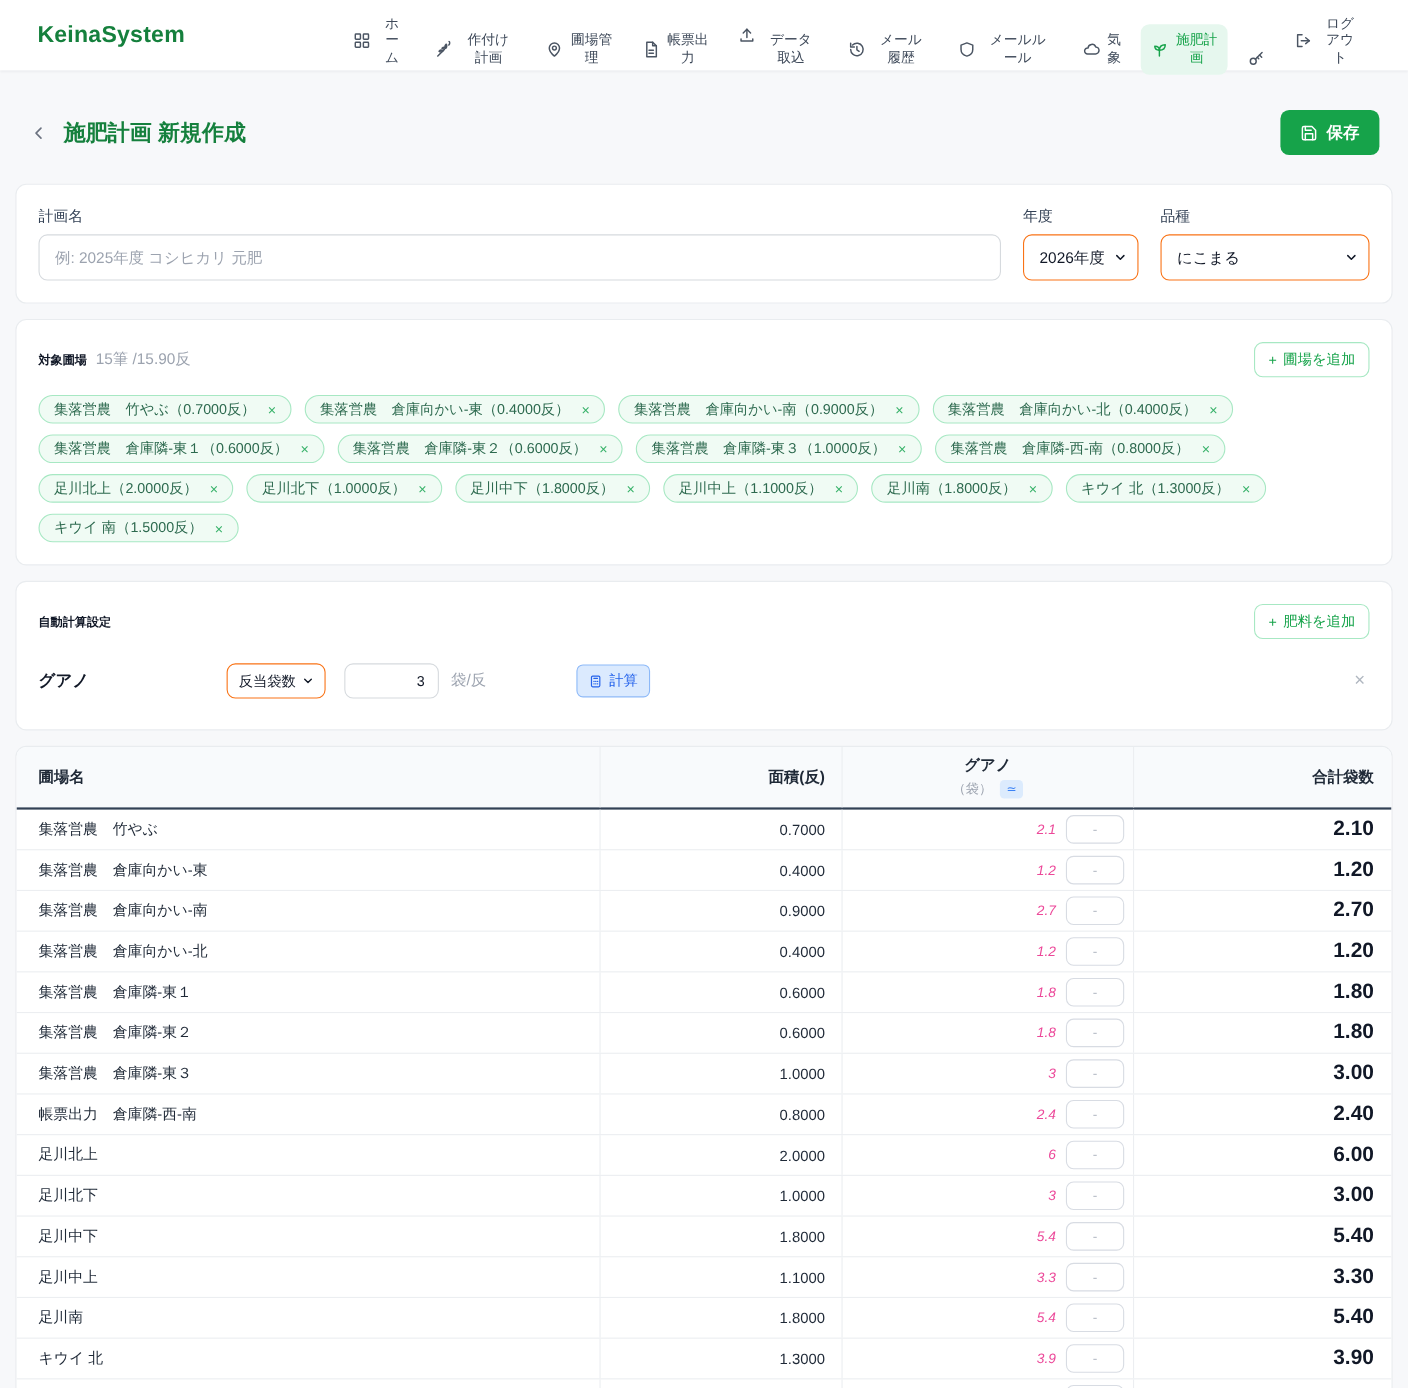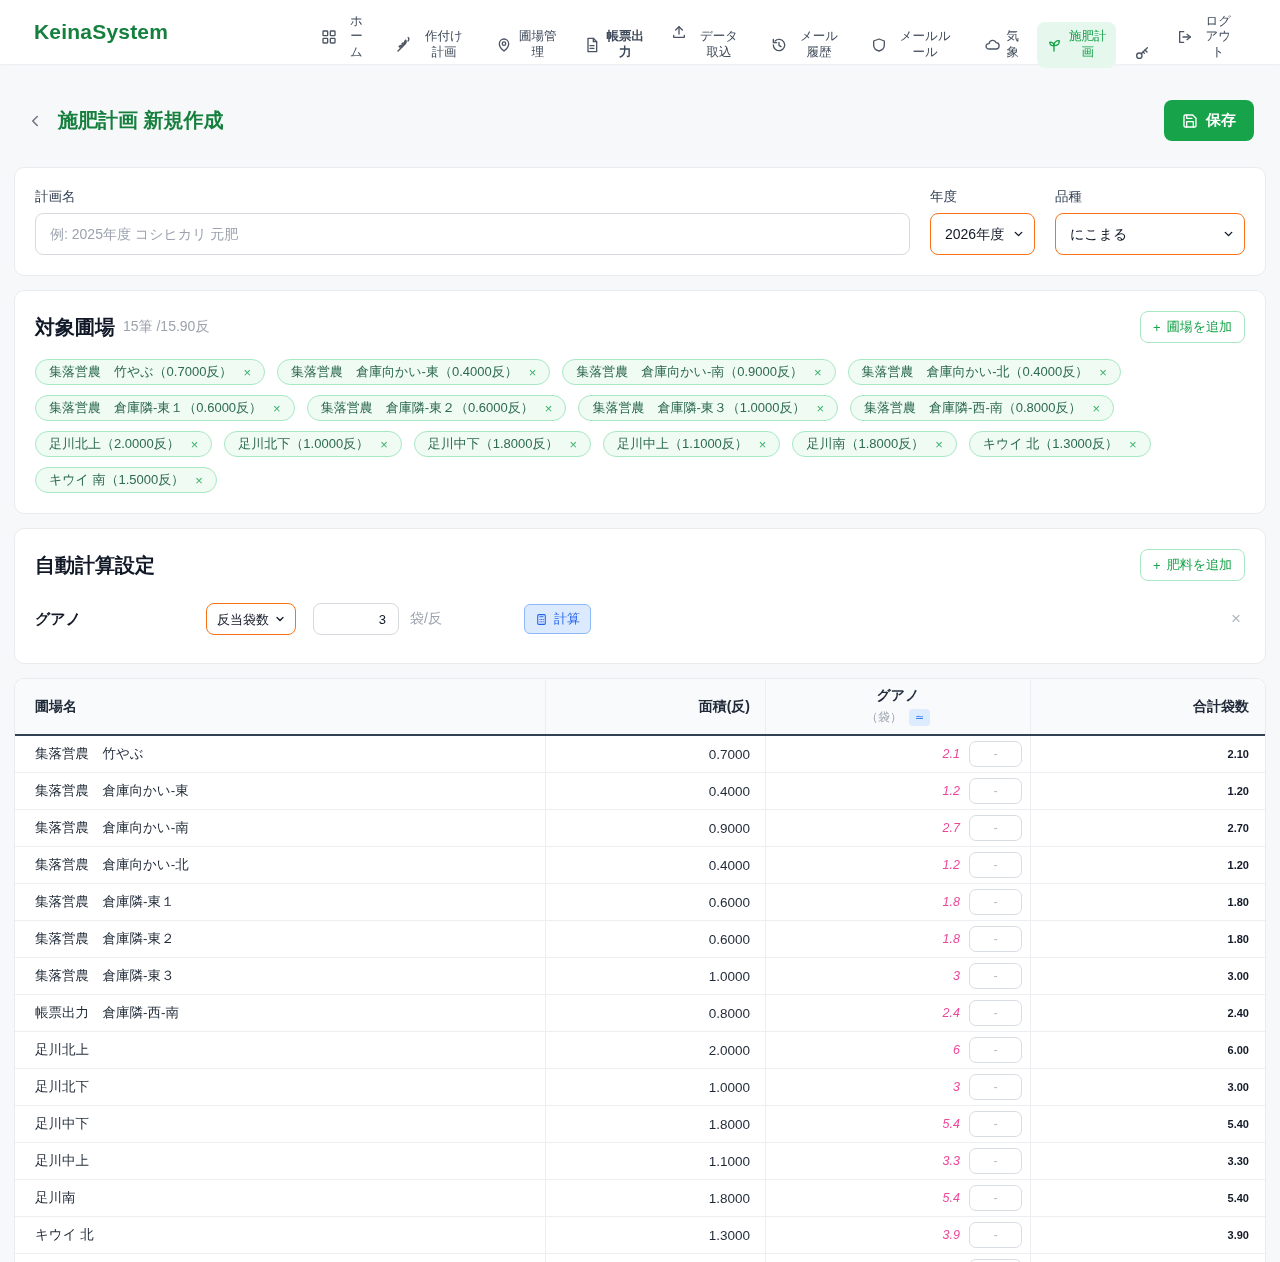--- a/index.html
+++ b/index.html
@@ -22,21 +22,21 @@
     display:flex; align-items:center; gap:7px; padding:7px 9px; border-radius:8px;
     color:#3f4a5a; font-size:12.5px; line-height:1.25; cursor:pointer; white-space:normal;
   }
   .nav-item .nav-icon { color:#4b5563; flex:0 0 auto; }
   .nav-item.active { background:#e6f7ee; color:#16a34a; }
   .nav-item.active .nav-icon { color:#16a34a; }
   .nav-label { display:inline-block; text-align:center; }
   .nav-items > .nav-item:nth-child(1)  .nav-label { width:2em; }
   .nav-items > .nav-item:nth-child(2)  .nav-label { width:4em; }
   .nav-items > .nav-item:nth-child(3)  .nav-label { width:3em; }
-  .nav-items > .nav-item:nth-child(4)  .nav-label { width:3em;font-weight:bold; }
+  .nav-items > .nav-item:nth-child(4)  .nav-label { width:3em; }
   .nav-items > .nav-item:nth-child(5)  .nav-label { width:4em;margin-top:26px; }
   .nav-items > .nav-item:nth-child(6)  .nav-label { width:4em; }
   .nav-items > .nav-item:nth-child(7)  .nav-label { width:5em; }
   .nav-items > .nav-item:nth-child(8)  .nav-label { width:1em; }
   .nav-items > .nav-item:nth-child(9)  .nav-label { width:3em; }
   .nav-items > .nav-item:nth-child(10) .nav-label { display:none; }
   .nav-items > .nav-item:nth-child(11) .nav-label { width:3em; }
 
   
   .page { padding:0 14px; }
@@ -68,21 +68,21 @@
     appearance:none; -webkit-appearance:none; width:100%; height:42px;
     border:1px solid #f97316; border-radius:8px; background:#fff;
     padding:0 30px 0 14px; font-size:14px; color:#111827; font-family:inherit; cursor:pointer;
   }
   .select-wrap .chev { position:absolute; right:10px; top:50%; transform:translateY(-50%); color:#111827; pointer-events:none; }
   .w-year { width:105px; }
   .w-variety { width:190px; }
 
   
   .card-head { display:flex; align-items:center; margin-bottom:16px; }
-  .card-title { font-size:20px; font-weight:700; color:#111827; }
+  .card-title { font-size:11px; font-weight:700; color:#111827; }
   .muted { color:#9ca3af; font-weight:400; font-size:14px; margin-left:8px; }
   .add-btn {
     margin-left:auto; display:flex; align-items:center; gap:6px;
     background:#fff; border:1px solid #a7e8c3; color:#16a34a; border-radius:8px;
     padding:6px 12px; font-size:13px; cursor:pointer; font-family:inherit;
   }
   .tag-list { display:flex; flex-wrap:wrap; gap:10px 12px; }
   .tag {
     display:inline-flex; align-items:center; gap:11px;
     background:#f0fbf4; border:1px solid #a7e8c3; border-radius:999px;
@@ -124,21 +124,21 @@
     background:#dcebfd; color:#3b82f6; font-size:11px; border-radius:4px;
     padding:2px 6px; cursor:pointer; border:none; font-family:inherit;
   }
   .tbody-row { border-bottom:1px solid #eceef1; height:37px; font-size:13.5px; color:#1f2937; }
   .auto-val { color:#ec4899; font-size:12.5px;font-style:italic; }
   .cell-input {
     width:53px; height:26px; border:1px solid #d8dce3; border-radius:7px;
     text-align:center; font-size:12.5px; color:#4b5563; font-family:inherit;
   }
   .cell-input::placeholder { color:#b6bcc6; }
-  .total-cell { font-weight:700; color:#111827; font-size:11px; }
+  .total-cell { font-weight:700; color:#111827; font-size:19px; }
 </style>
 </head>
 <body>
 
 <header class="navbar">
   <div class="brand">KeinaSystem</div>
   <nav class="nav-items">
 
       <div class="nav-item">
         <span class="nav-icon">

